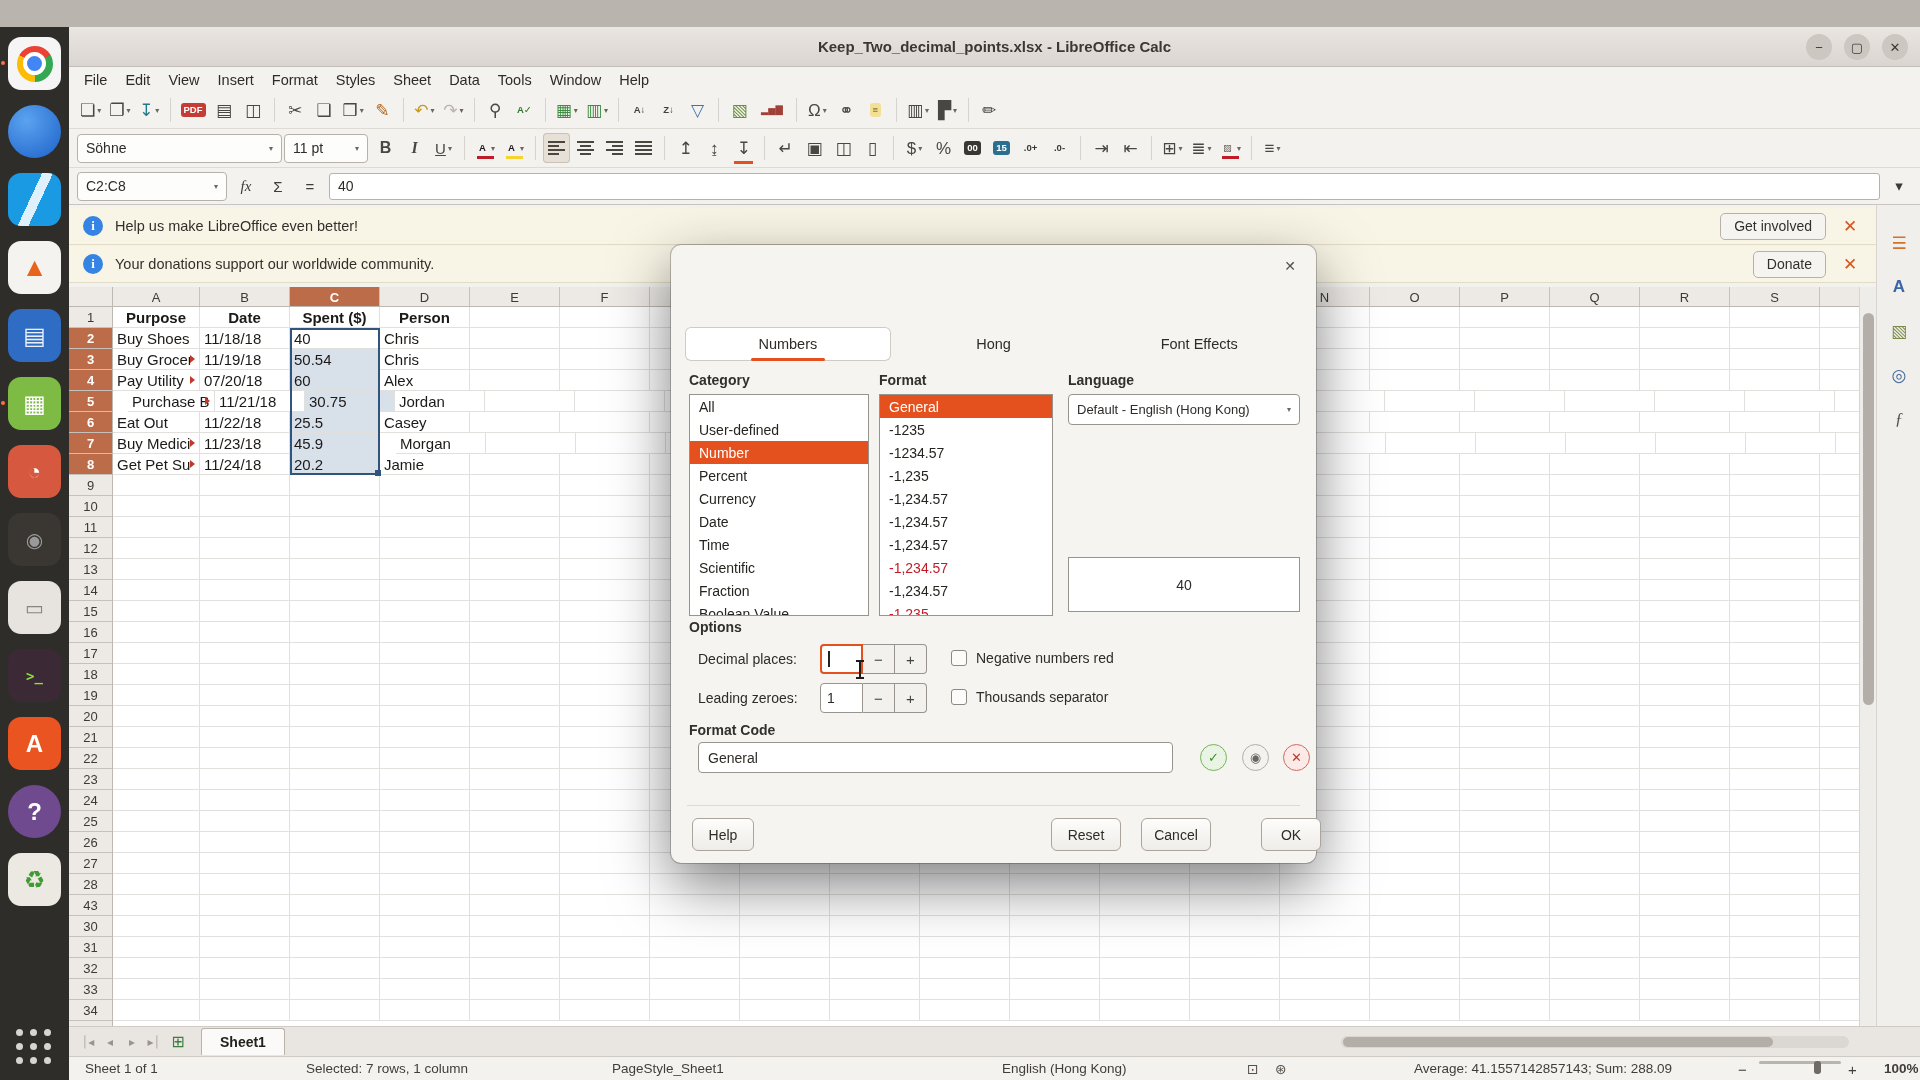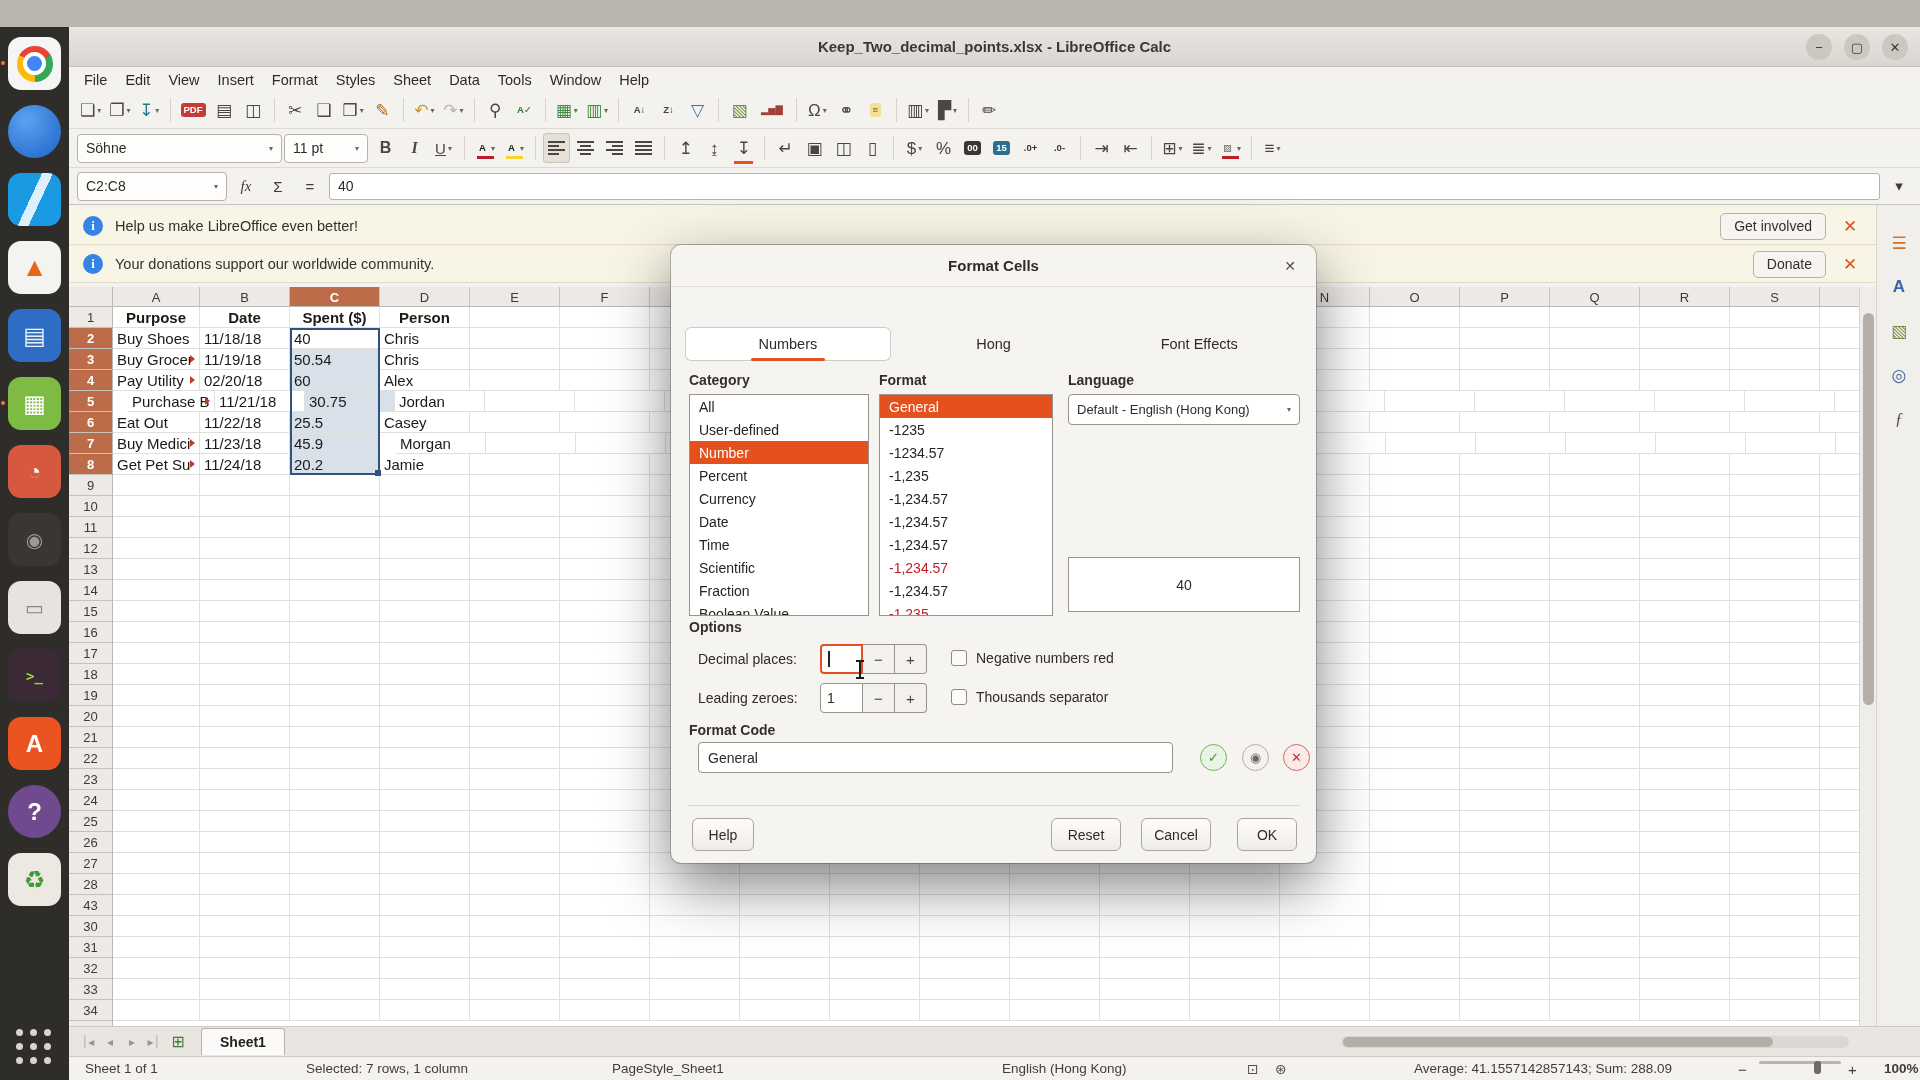--- a/index.html
+++ b/index.html
@@ -200,21 +200,21 @@
   .code-input{position:absolute;left:27px;top:497px;width:475px;height:31px;background:#fff;border:1px solid #98938c;
               border-radius:4px;display:flex;align-items:center;padding:0 9px}
   .cbtn{position:absolute;top:499px;width:27px;height:27px;border-radius:50%;display:flex;align-items:center;
         justify-content:center;font-size:13px}
   #cbtn-ok{left:529px;background:#eaf4e4;border:1px solid #76b357;color:#3e8e2f}
   #cbtn-eye{left:571px;background:#f4f2ef;border:1px solid #b3ada6;color:#6b665f}
   #cbtn-del{left:612px;background:#fbeae8;border:1px solid #d26a5c;color:#c0392b}
   .dlg-sep{position:absolute;left:16px;right:16px;top:560px;height:1px;background:#dcd8d2}
   .dbtn{position:absolute;top:573px;height:33px;border:1px solid #aaa49c;border-radius:6px;
         background:linear-gradient(#fefdfc,#efece8);display:flex;align-items:center;justify-content:center}
-  #btn-help{left:21px;width:62px}#btn-reset{left:380px;width:70px}#btn-cancel{left:470px;width:70px}#btn-ok{left:566px;width:60px}
+  #btn-help{left:21px;width:62px}#btn-reset{left:380px;width:70px}#btn-cancel{left:470px;width:70px}#btn-ok{left:590px;width:60px}
 
   
   .ibeam{position:absolute;left:859px;top:661px;width:2px;height:17px;background:#1c1c1c;z-index:40}
   .ibeam::before,.ibeam::after{content:'';position:absolute;left:-3px;width:8px;height:2px;background:#1c1c1c}
   .ibeam::before{top:-1px}.ibeam::after{bottom:-1px}
 </style>
 </head>
 <body>
 
 <div class="screen">
@@ -638,21 +638,21 @@
           <div class="gcell" style="width: 90px; flex: 0 0 90px;"></div>
           <div class="gcell" style="width: 90px; flex: 0 0 90px;"></div>
           <div class="gcell" style="width: 90px; flex: 0 0 90px;"></div>
           <div class="gcell" style="width: 90px; flex: 0 0 90px;"></div>
           <div class="gcell" style="width: 90px; flex: 0 0 90px;"></div>
           <div class="gcell" style="width: 90px; flex: 0 0 90px;"></div>
           <div class="gcell" style="width: 90px; flex: 0 0 90px;"></div>
         </div>
         <div class="grow">
           <div class="gcell cclip" style="width: 87px; flex: 0 0 87px;">Pay Utility</div>
-          <div class="gcell" style="width: 90px; flex: 0 0 90px;">02/20/18</div>
+          <div class="gcell" style="width: 90px; flex: 0 0 90px;">07/20/18</div>
           <div class="gcell csel" style="width: 90px; flex: 0 0 90px;">60</div>
           <div class="gcell" style="width: 90px; flex: 0 0 90px;">Alex</div>
           <div class="gcell" style="width: 90px; flex: 0 0 90px;"></div>
           <div class="gcell" style="width: 90px; flex: 0 0 90px;"></div>
           <div class="gcell" style="width: 90px; flex: 0 0 90px;"></div>
           <div class="gcell" style="width: 90px; flex: 0 0 90px;"></div>
           <div class="gcell" style="width: 90px; flex: 0 0 90px;"></div>
           <div class="gcell" style="width: 90px; flex: 0 0 90px;"></div>
           <div class="gcell" style="width: 90px; flex: 0 0 90px;"></div>
           <div class="gcell" style="width: 90px; flex: 0 0 90px;"></div>
@@ -1362,21 +1362,20 @@
       <div class="sb-stats">Average: 41.1557142857143; Sum: 288.09</div>
       <div class="sb-zminus">−</div>
       <div class="zoom-track"></div>
       <div class="zoom-thumb"></div>
       <div class="sb-zplus">+</div>
       <div class="sb-zoom">100%</div>
     </div>
   </div>
 
   <div class="dialog">
-    <div class="dlg-title">Format Cells</div>
     <div class="dlg-close">✕</div>
     <div class="dlg-tabs2" id="dlg-tabs2">
         <div class="dtab active">Numbers</div>
         <div class="dtab">Hong</div>
         <div class="dtab">Font Effects</div>
       </div>
 
     <div class="dlg-label" style="left:18px;top:127px">Category</div>
     <div class="dlg-label" style="left:208px;top:127px">Format</div>
     <div class="dlg-label" style="left:397px;top:127px">Language</div>

